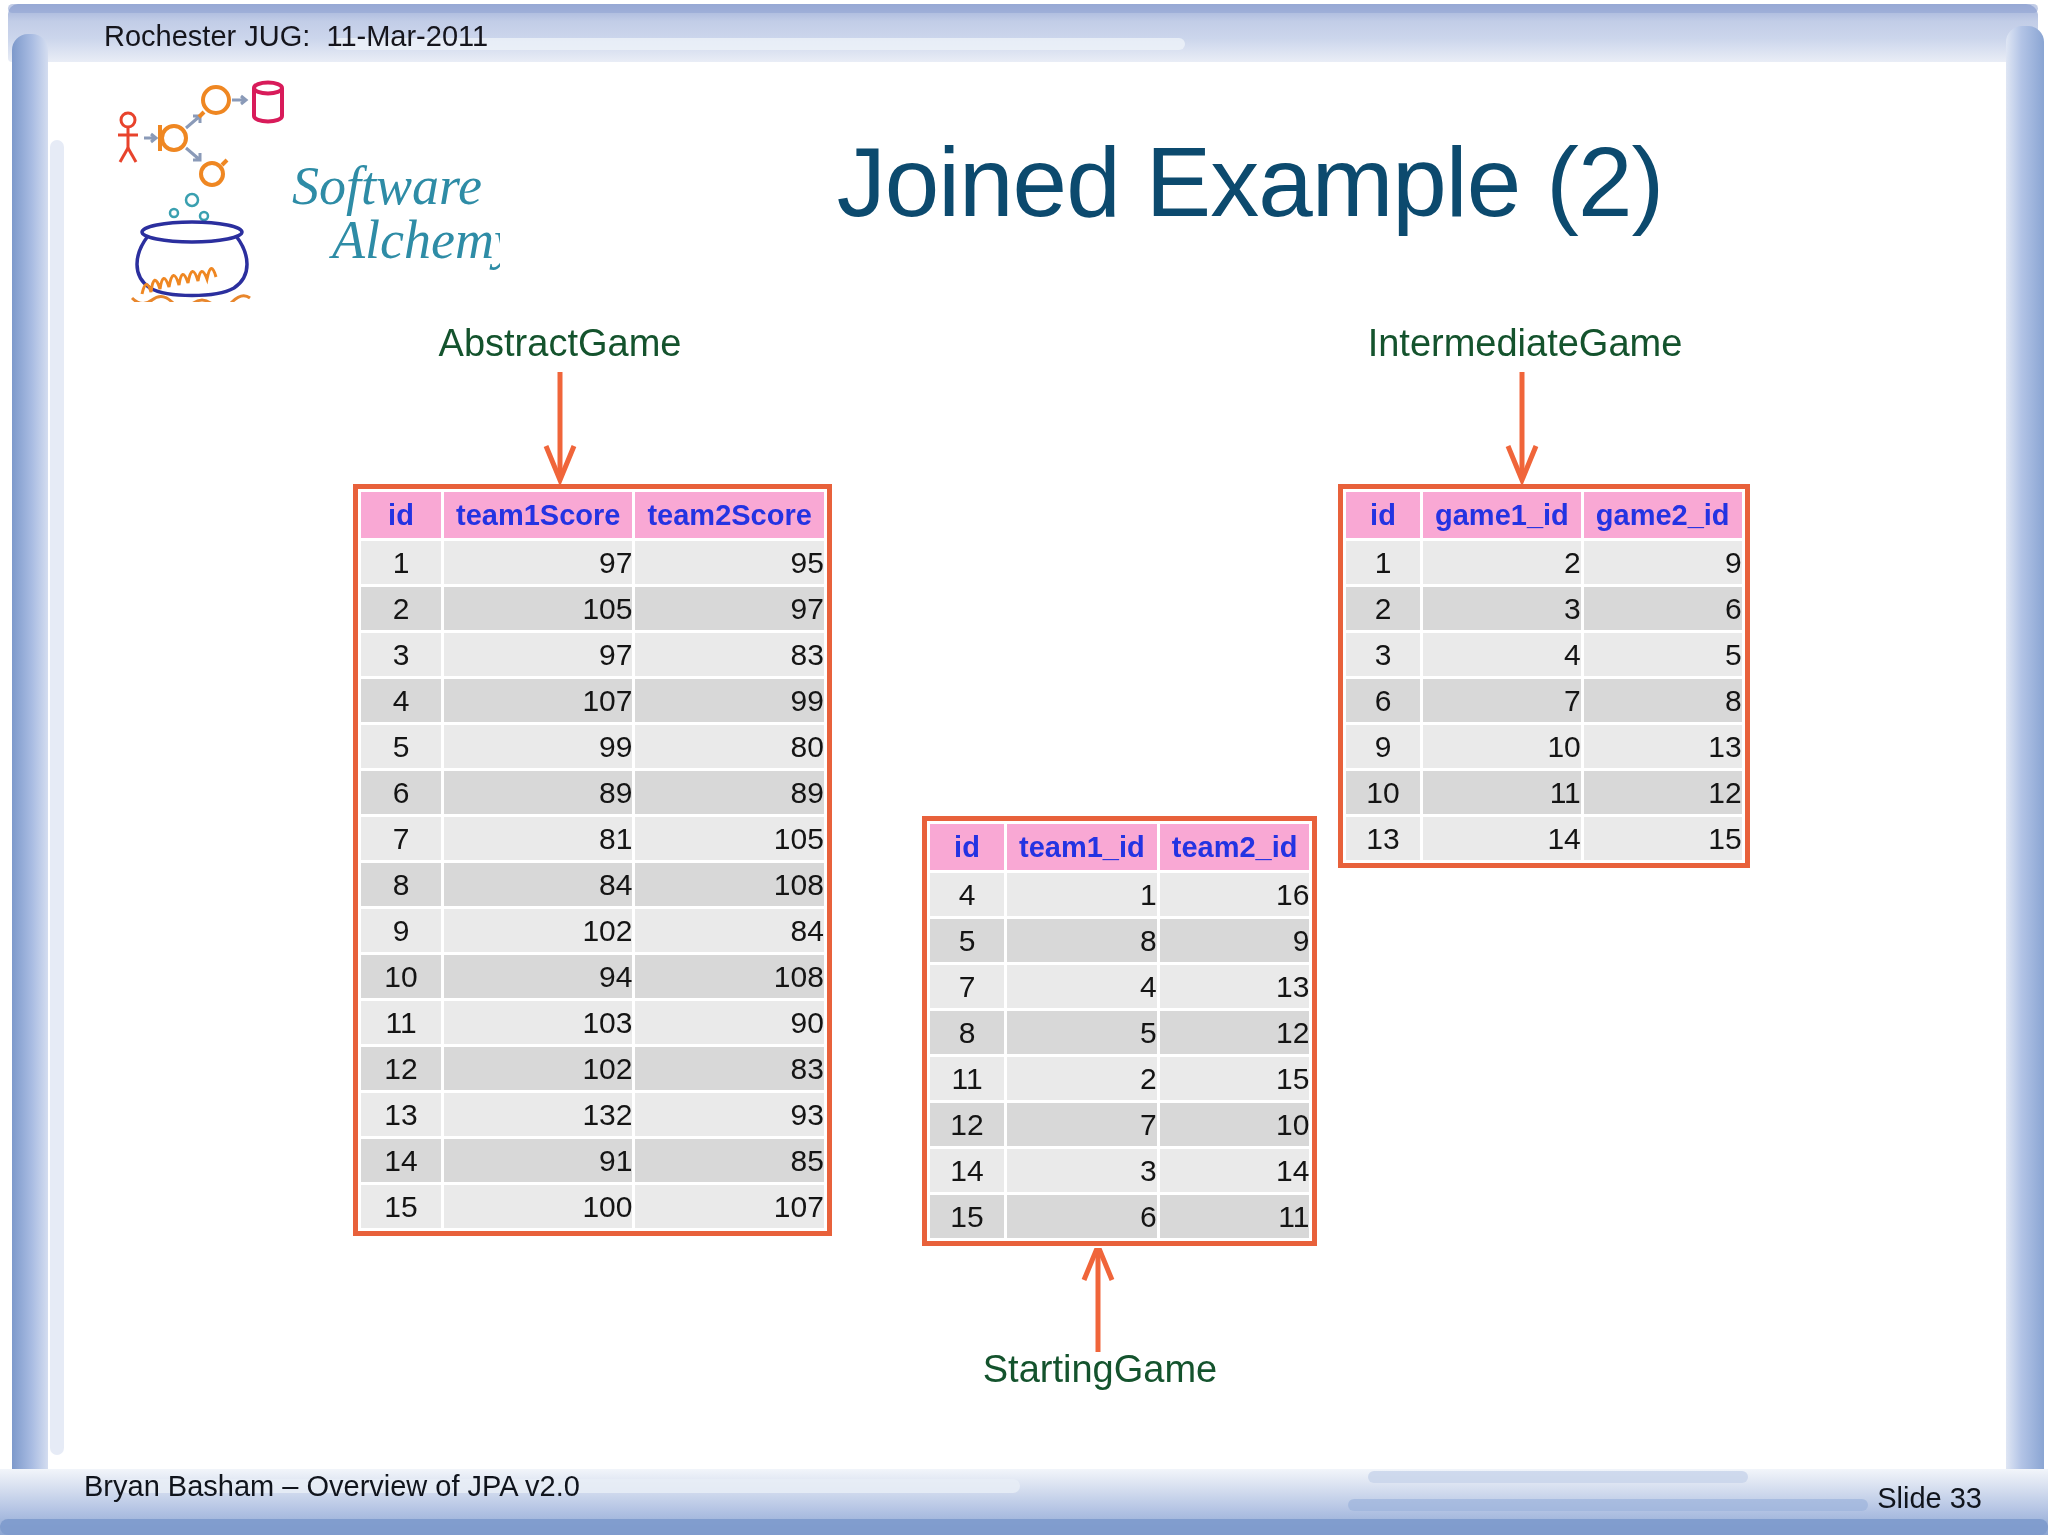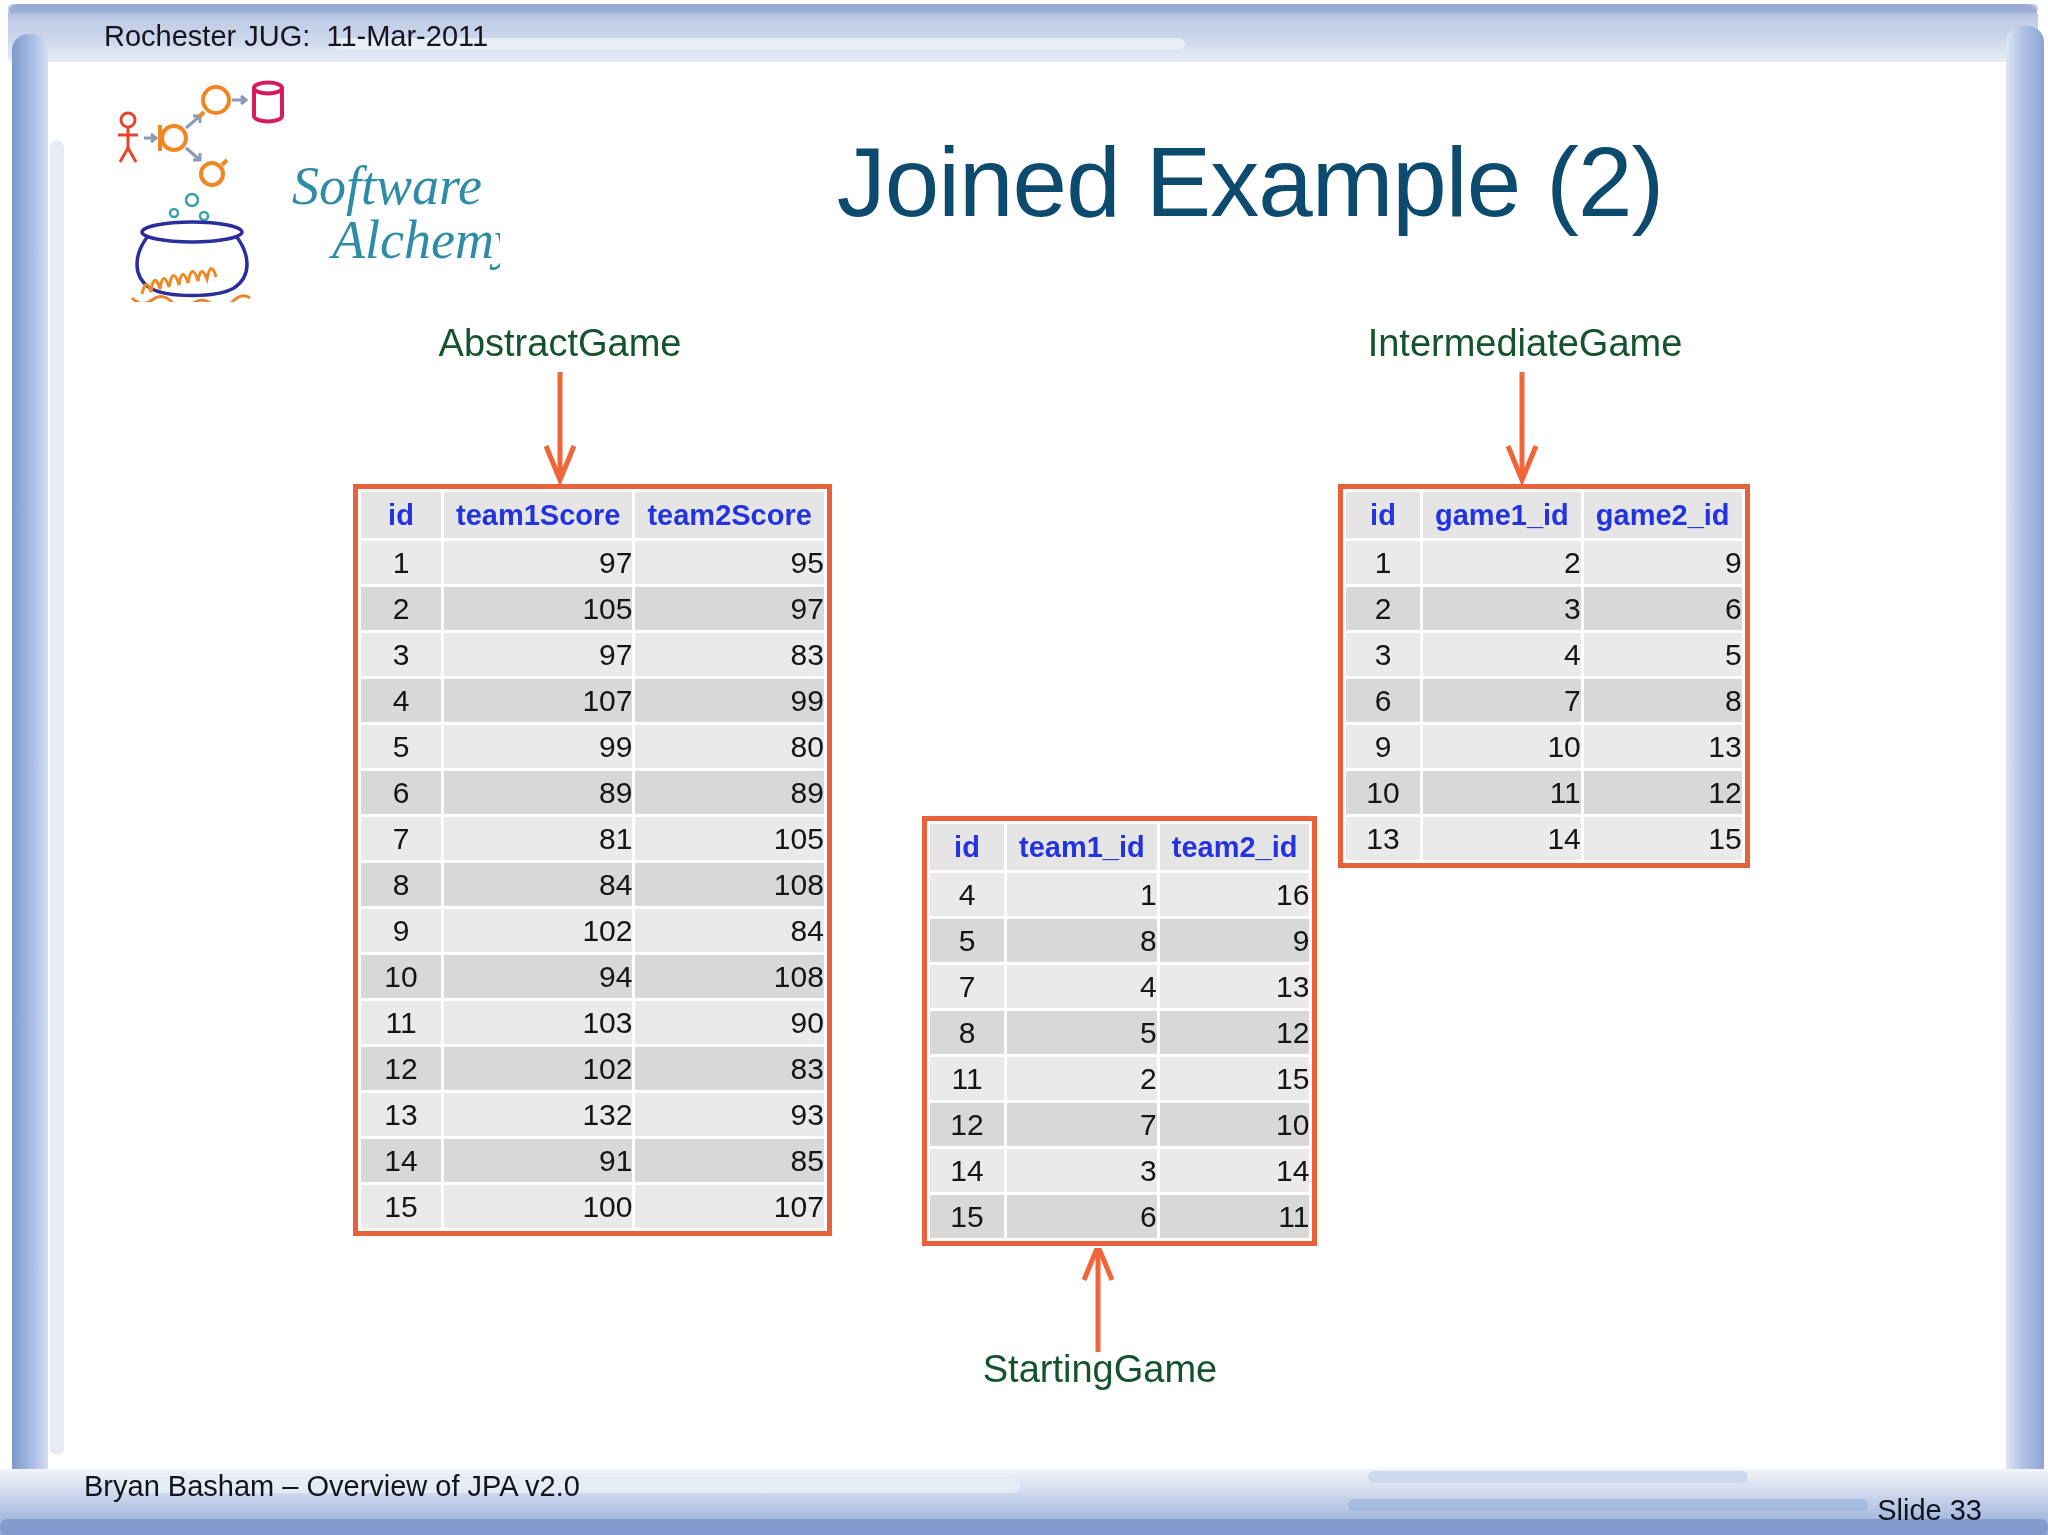--- a/index.html
+++ b/index.html
@@ -26,21 +26,21 @@
     background:linear-gradient(180deg,#f2f5fa 0%,#d5deef 30%,#b4c4e4 62%,#8ba5d2 100%); }
   .bstreak1 { position:absolute; left:0; right:0; bottom:0; height:16px; background:#7d9acc; opacity:.9; border-radius:8px; }
   .bstreak2 { position:absolute; left:120px; bottom:42px; width:900px; height:14px; background:#e8edf6; opacity:.85; border-radius:7px; }
   .bstreak3 { position:absolute; right:180px; bottom:24px; width:520px; height:12px; background:#9db3dc; opacity:.7; border-radius:6px; }
   .bstreak4 { position:absolute; right:300px; bottom:52px; width:380px; height:12px; background:#c7d3ea; opacity:.8; border-radius:6px; }
 
   
   .hdr-left { position:absolute; left:104px; top:20px; font-size:29px; color:#15151c; white-space:pre; z-index:5; }
   .hdr-right { position:absolute; right:68px; top:20px; font-size:29px; color:#15151c; z-index:5; }
   .ftr-left { position:absolute; left:84px; bottom:32px; font-size:29px; color:#10141c; z-index:5; }
-  .ftr-right { position:absolute; right:66px; bottom:8px; font-size:29px; color:#10141c; z-index:5; }
+  .ftr-right { position:absolute; right:66px; bottom:20px; font-size:29px; color:#10141c; z-index:5; }
 
   
   .title { position:absolute; left:780px; top:126px; width:940px; text-align:center;
     font-size:98px; color:#0c4a6e; letter-spacing:-1px; }
 
   
   .logo { position:absolute; left:100px; top:72px; width:400px; height:230px; }
 
   
   .tbl-label { position:absolute; font-size:38px; color:#14532d; text-align:center; }
@@ -49,21 +49,21 @@
   .lbl-starting { left:920px; top:1348px; width:360px; }
   .arrow { position:absolute; }
 
   
   .tbl-wrap { position:absolute; }
   .pos-abstract { left:353px; top:484px; }
   .pos-intermediate { left:1338px; top:484px; }
   .pos-starting { left:922px; top:816px; }
   table.db-table { border-collapse:separate; border-spacing:3px; background:#ffffff;
     border:5px solid #e8613b; table-layout:fixed; }
-  table.db-table th { background:#e5e5e5; color:#2433e2; font-weight:bold; font-size:29px;
+  table.db-table th { background:#f9a8d4; color:#2433e2; font-weight:bold; font-size:29px;
     height:46px; padding:0 12px; text-align:center; }
   table.db-table td { font-size:30px; color:#141414; height:43px; padding:0; }
   td.col-id { text-align:center; }
   td.col-num { text-align:right; padding-right:16px;margin-top:32px; }
   tr.row-light td { background:#eaeaea; }
   tr.row-dark td { background:#d8d8d8; }
   .pos-abstract .c0 { width:80px; } .pos-abstract .c1 { width:172px; } .pos-abstract .c2 { width:156px; }
   .pos-intermediate .c0 { width:74px; } .pos-intermediate .c1 { width:148px; } .pos-intermediate .c2 { width:136px; }
   .pos-starting .c0 { width:74px; } .pos-starting .c1 { width:142px; } .pos-starting .c2 { width:130px; }
 </style>

